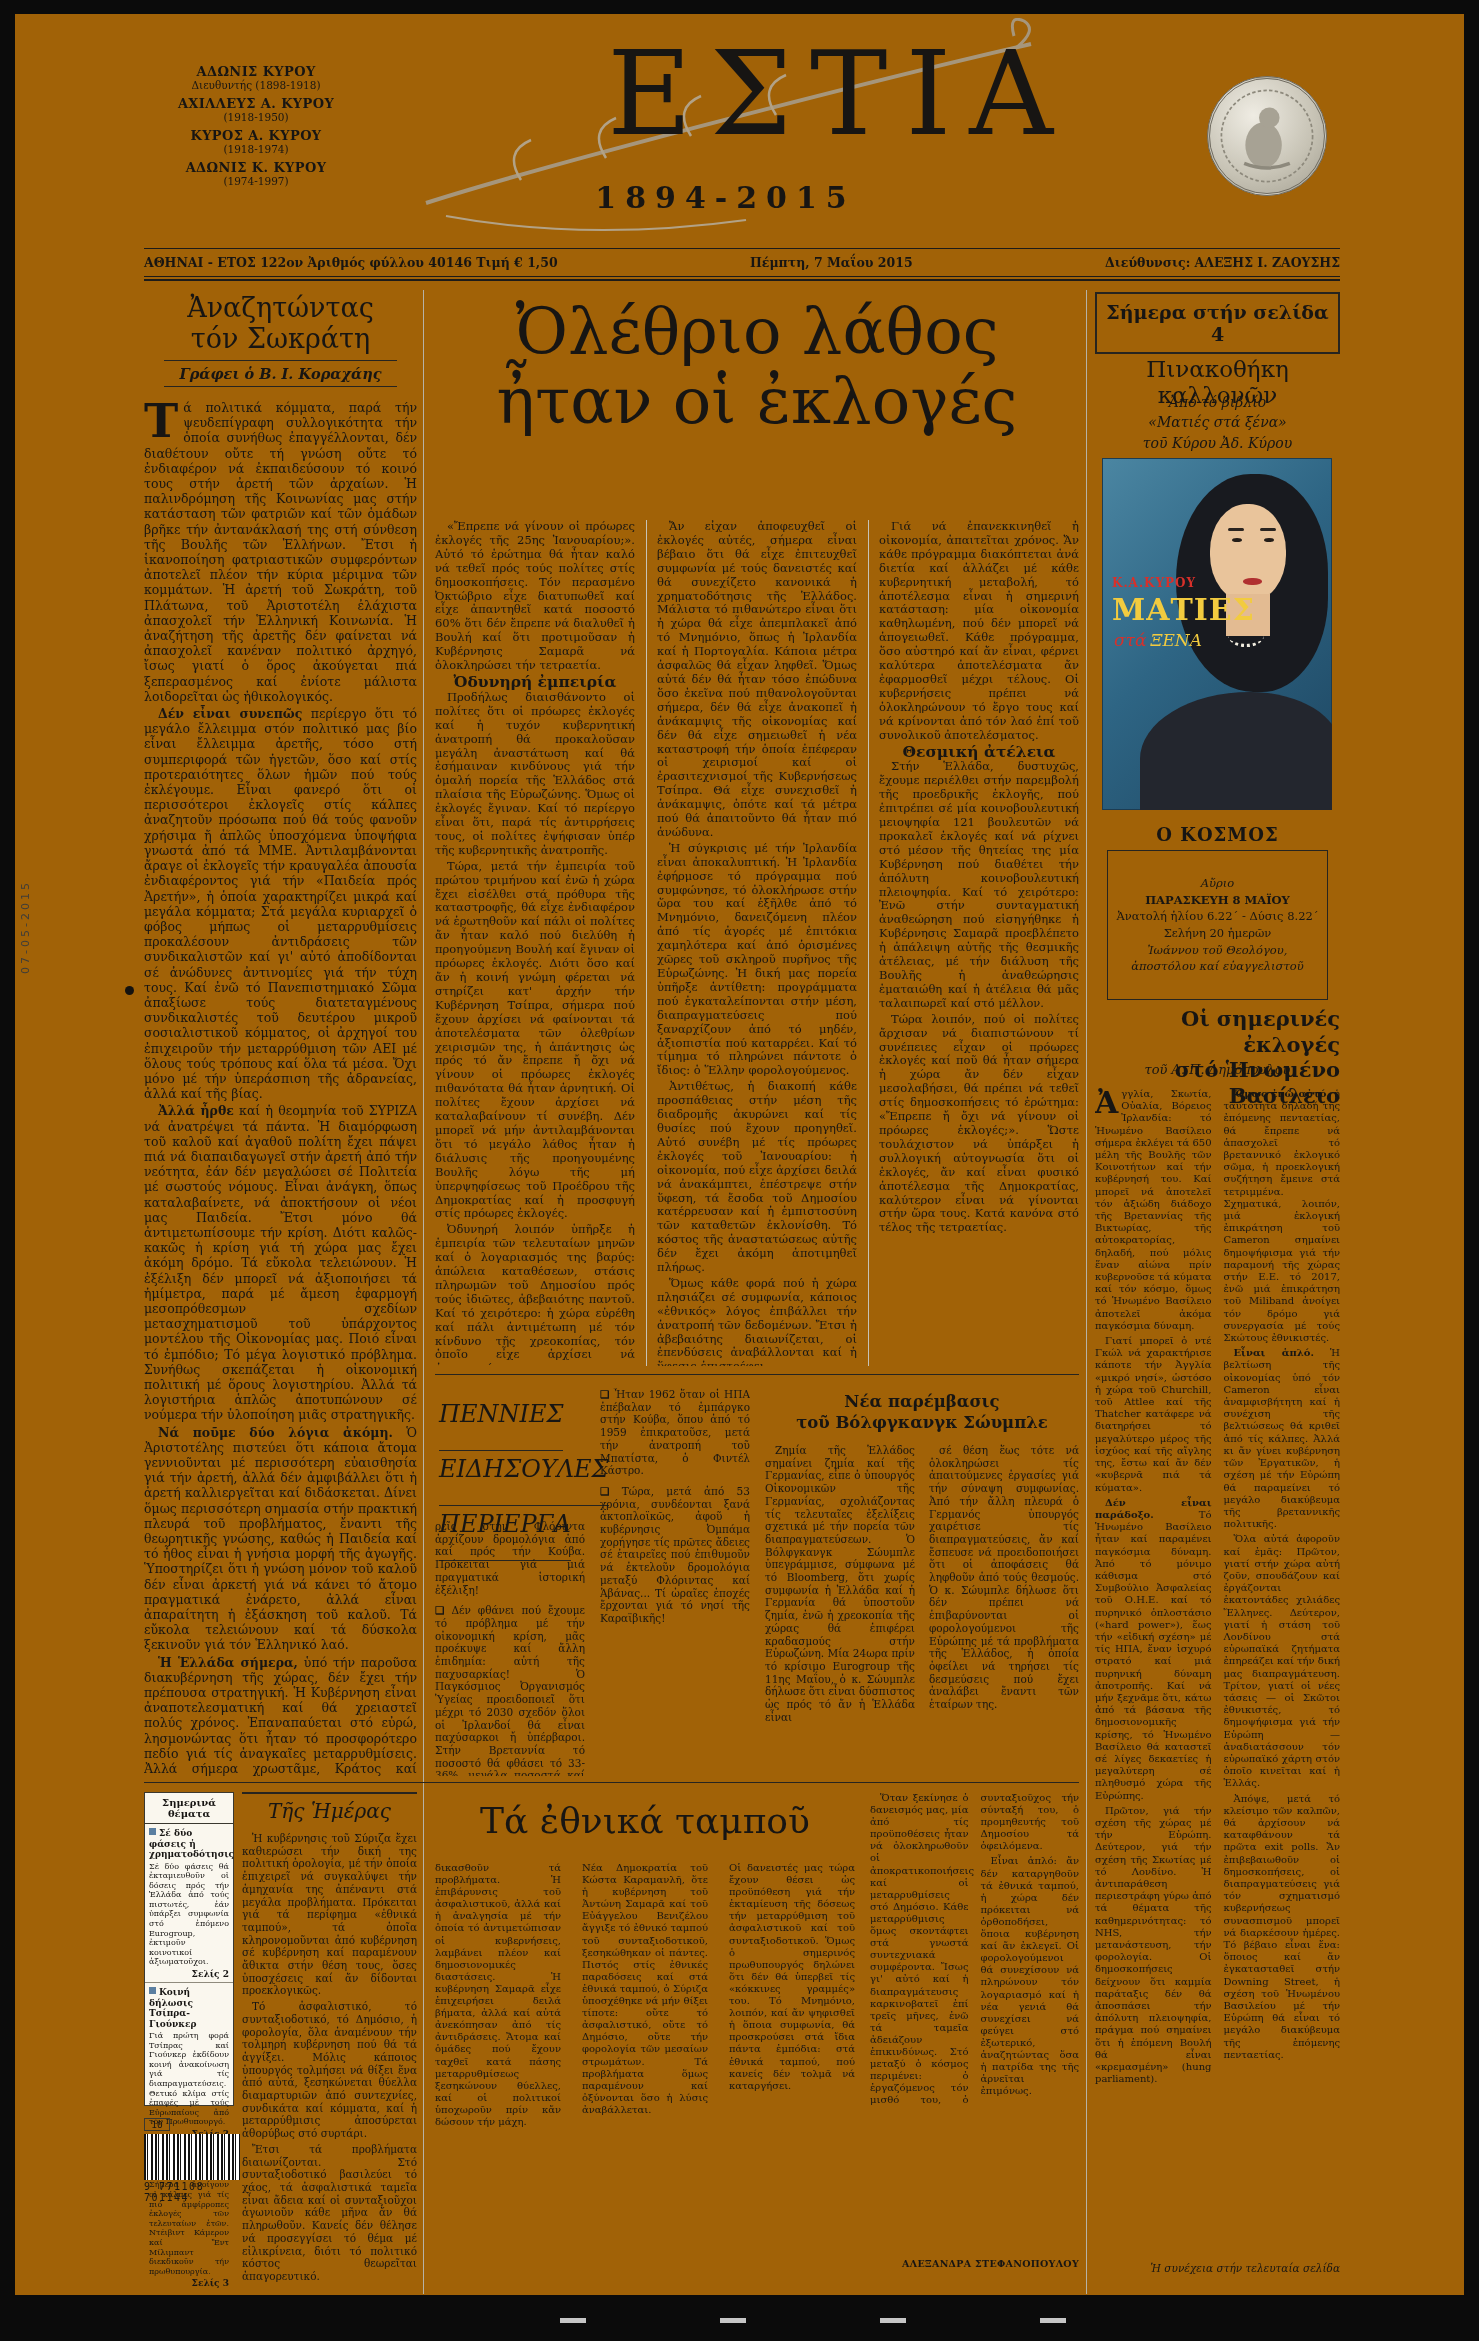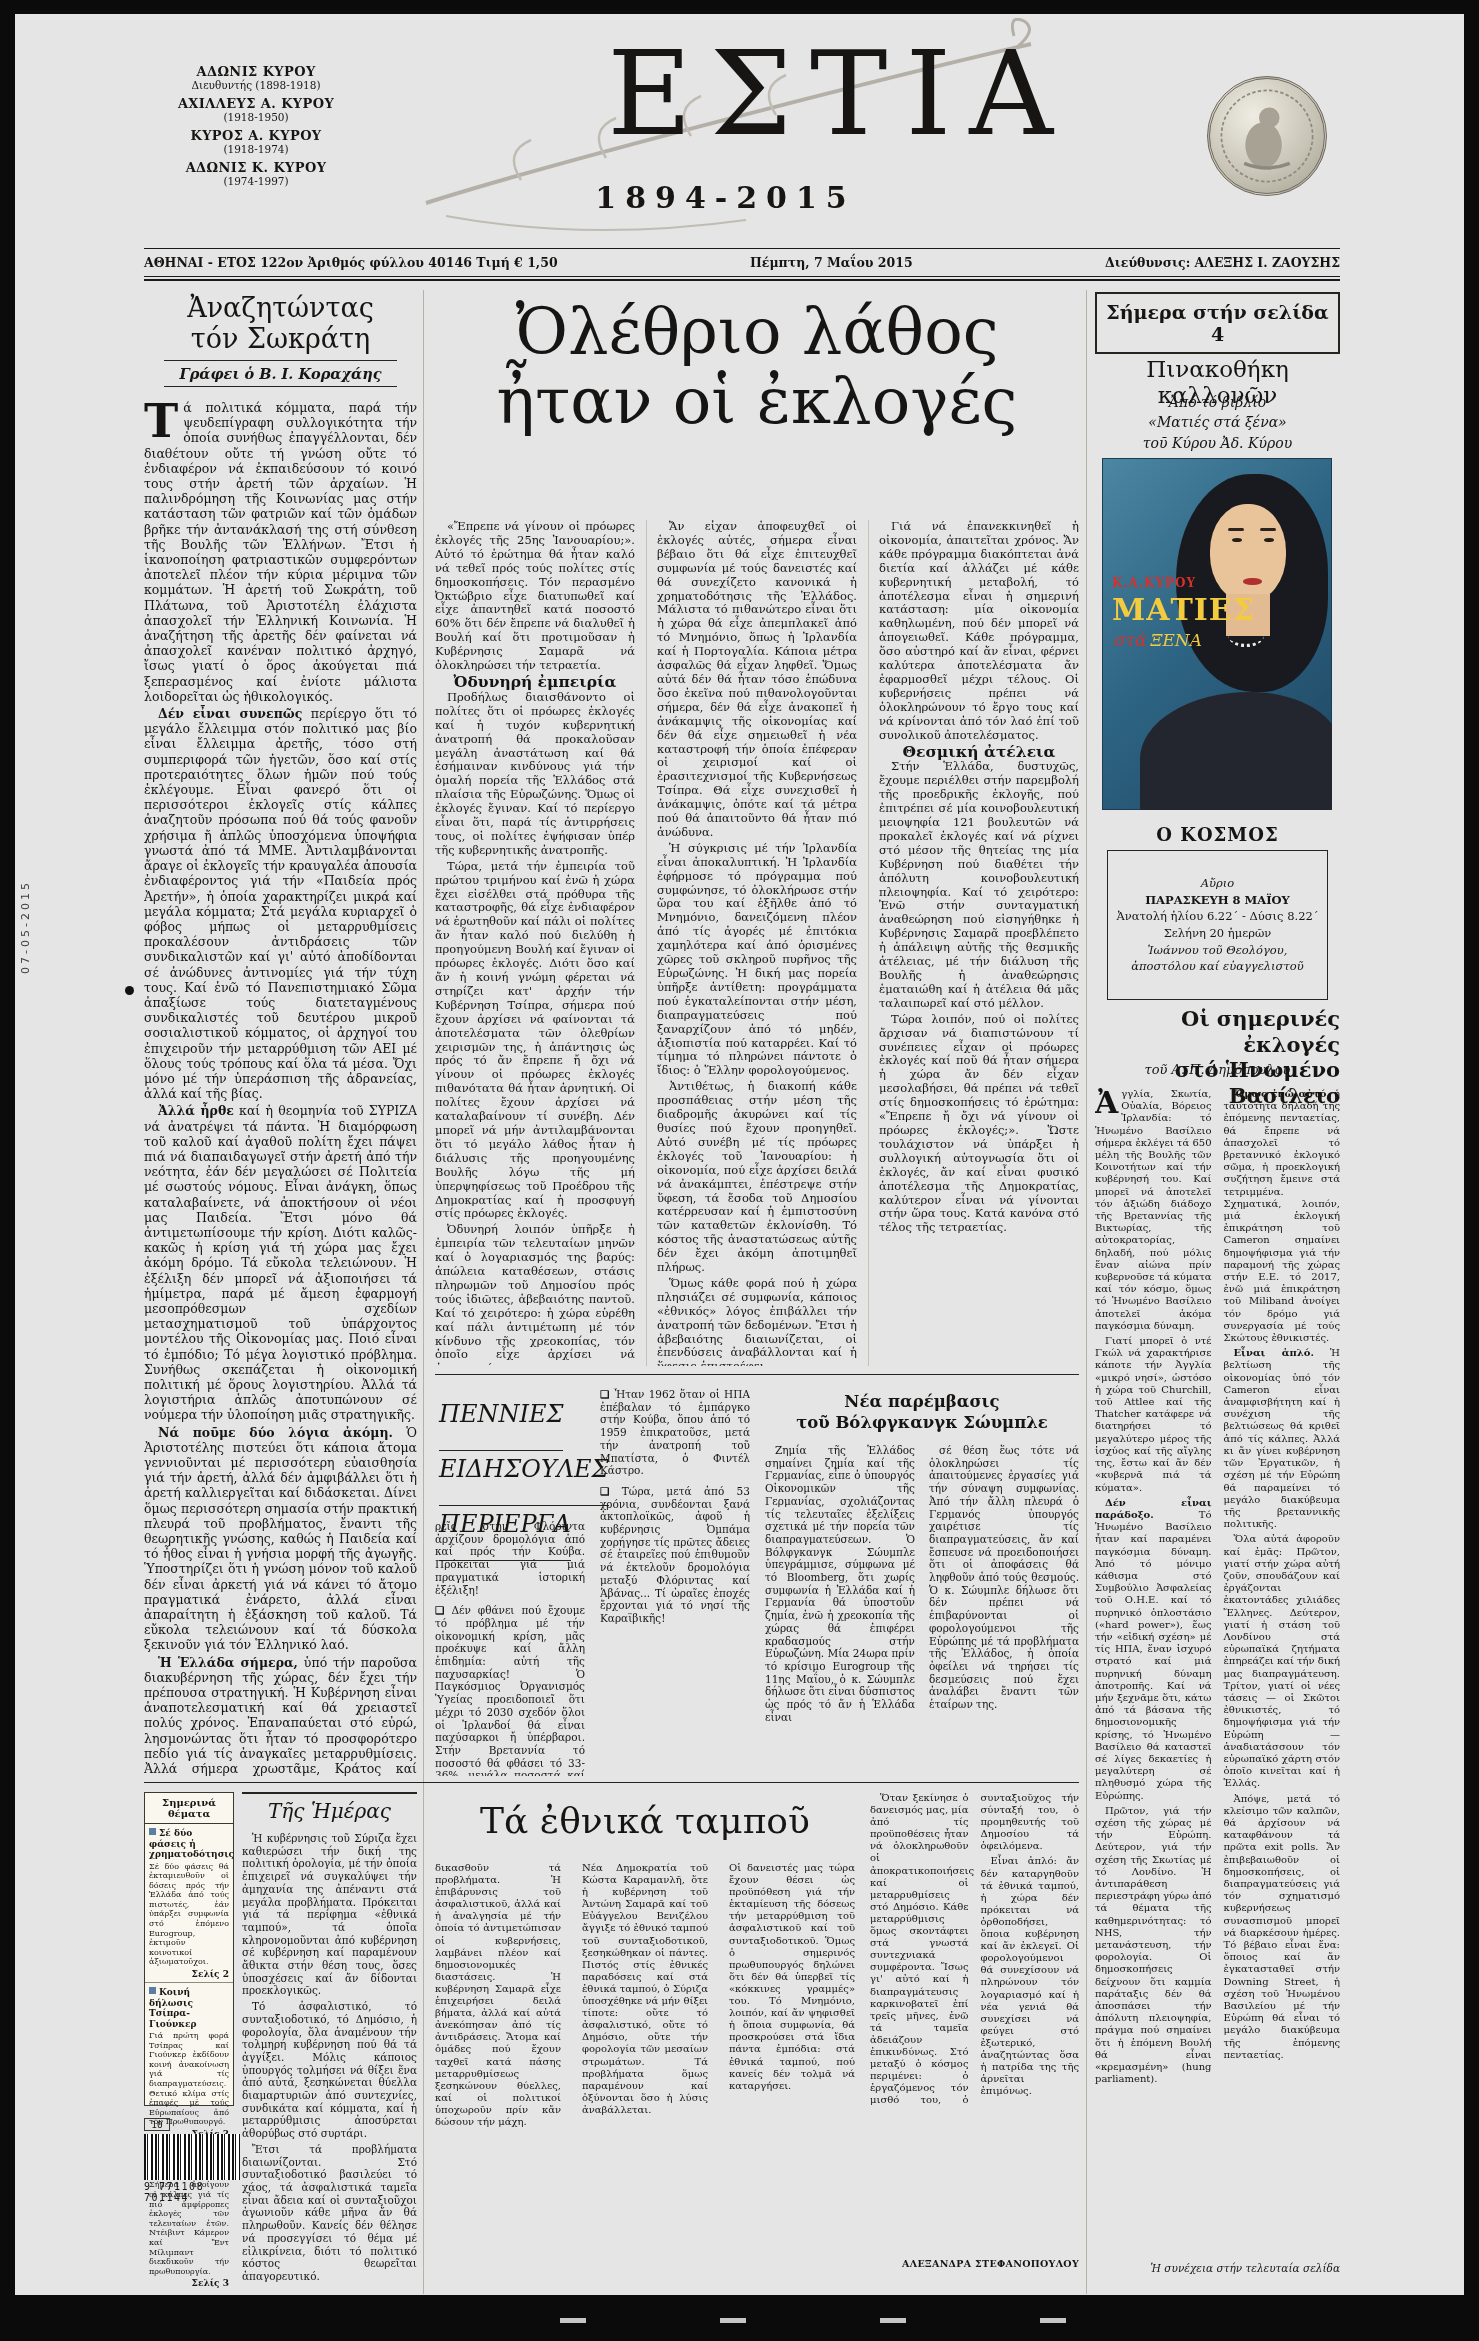--- a/index.html
+++ b/index.html
@@ -1,19 +1,19 @@
 <!DOCTYPE html>
 <html><head>
 <meta charset="utf-8">
 <style>
   html,body { margin:0; padding:0; background:#3a3a3a; }
   .page { position:relative; width:1479px; height:2341px; background:#0b0b0b;
           font-family:"DejaVu Serif","Liberation Serif",serif; color:#171513; overflow:hidden; }
   .inner { position:absolute; left:15px; top:14px; right:15px; bottom:46px;
-           background:#e5e5e5; overflow:hidden;text-decoration:underline; }
+           background:#a16207; overflow:hidden;text-decoration:underline; }
   .abs { position:absolute; }
 
   
   .founders { left:126px; top:50px; width:230px; text-align:center; }
   .f-name { font-size:13px; font-weight:bold; letter-spacing:.4px; line-height:15px; }
   .f-role { font-size:10.5px; line-height:12px; margin-bottom:5px; }
   .m-orn { left:356px; top:4px; width:700px; height:215px; opacity:.8; }
   .m-title { left:356px; top:22px; width:700px; text-align:right; font-size:116px; line-height:1;
              letter-spacing:18px; text-indent:18px; font-weight:normal; z-index:2; }
   .m-years { left:356px; top:166px; width:700px; text-align:center; font-size:30px; font-weight:bold;

